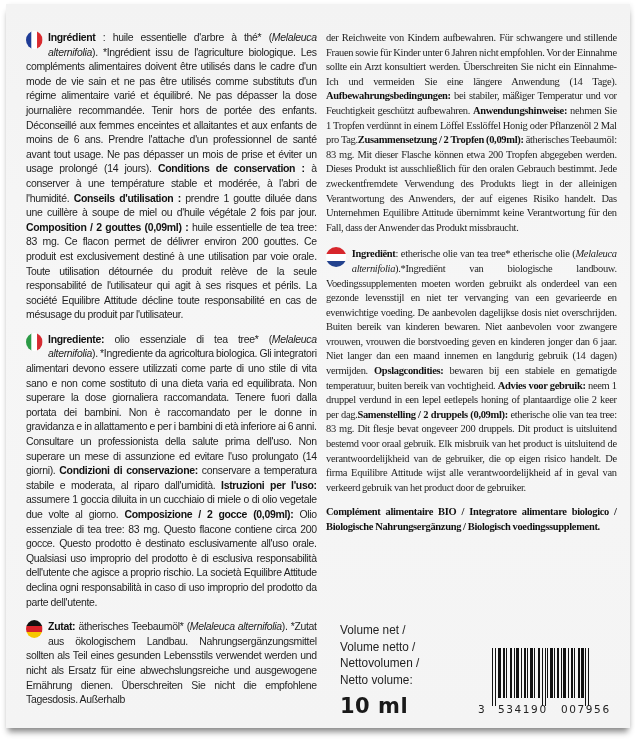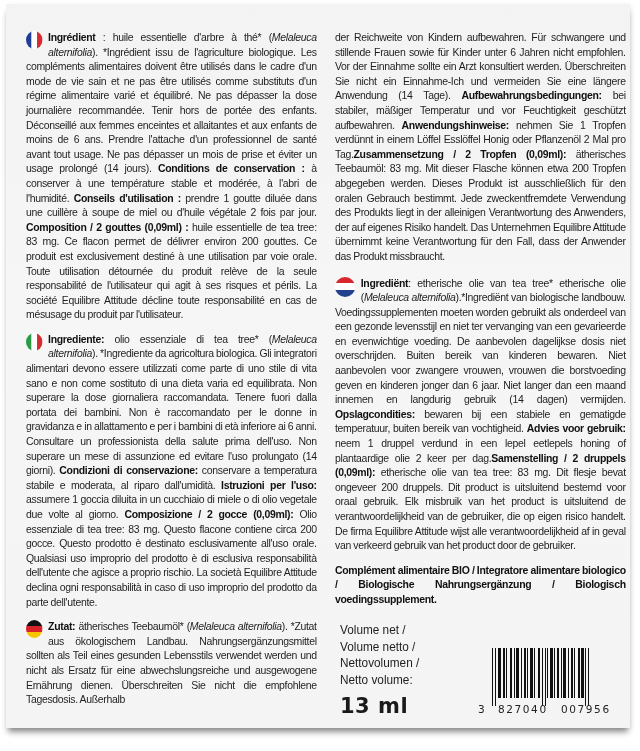--- a/index.html
+++ b/index.html
@@ -5,21 +5,21 @@
   * { box-sizing: border-box; margin: 0; padding: 0; }
   html, body { width: 640px; height: 751px; overflow: hidden; background: #ffffff; }
   body { position: relative; font-family: "Liberation Sans Narrow", "Liberation Sans", sans-serif; color: #222; }
   .box {
     position: absolute; left: 6px; top: 4px; width: 624px; height: 724px;
     background: linear-gradient(180deg, #f3f3f3 0%, #f6f6f6 40%, #f4f4f4 100%);
     box-shadow: 0 6px 6px -2px rgba(0,0,0,0.45), 2px 0 4px rgba(0,0,0,0.05);
   }
   .col { position: absolute; top: 0; }
   .col-left { left: 20px; width: 290px; top: 26px; }
-  .col-right { left: 329px; width: 290px; top: 26px; }
+  .col-right { left: 320px; width: 290px; top: 26px; font-family: Liberation Serif, serif; }
   .para {
     font-size: 11.4px; line-height: 14.6px; text-align: justify;
     letter-spacing: -0.35px; word-spacing: -0.3px;
     transform: scaleX(0.92); transform-origin: left top; width: 316px;
     color: #1e1e1e;
   }
   .para b { font-weight: bold; color: #111; }
   .para i { font-style: italic; }
   .flag {
     float: left; width: 18px; height: 18px; border-radius: 50%;
@@ -115,21 +115,21 @@
 
     <p class="para"><b>Complément alimentaire BIO / Integratore alimentare biologico / Biologische Nahrungsergänzung / Biologisch voedingssupplement.</b></p>
   </div>
 
   <div class="volume">
     <div>Volume net /</div>
     <div>Volume netto /</div>
     <div>Nettovolumen /</div>
     <div>Netto volume:</div>
   </div>
-  <div class="volume-amount">13 ml</div>
+  <div class="volume-amount">10 ml</div>
 
   <div class="barcode">
     <div class="barcode-bars">
       <i class="g" style="width:1px"></i>
         <i class="s" style="width:2px"></i>
         <i class="g" style="width:1px"></i>
         <i class="s" style="width:2px"></i>
       <i style="width:3px"></i>
         <i class="s" style="width:2px"></i>
         <i style="width:2px"></i>
@@ -179,17 +179,17 @@
         <i class="s" style="width:3px"></i>
       <i style="width:2px"></i>
         <i class="s" style="width:1px"></i>
         <i style="width:3px"></i>
         <i class="s" style="width:1px"></i>
       <i class="g" style="width:1px"></i>
         <i class="s" style="width:2px"></i>
         <i class="g" style="width:1px"></i>
     </div>
     <div class="barcode-digits" style="left:4px">3</div>
-    <div class="barcode-digits" style="left:24px">827040</div>
+    <div class="barcode-digits" style="left:24px">534190</div>
     <div class="barcode-digits" style="left:87px">007956</div>
   </div>
 
 </div>
 
 </body></html>

